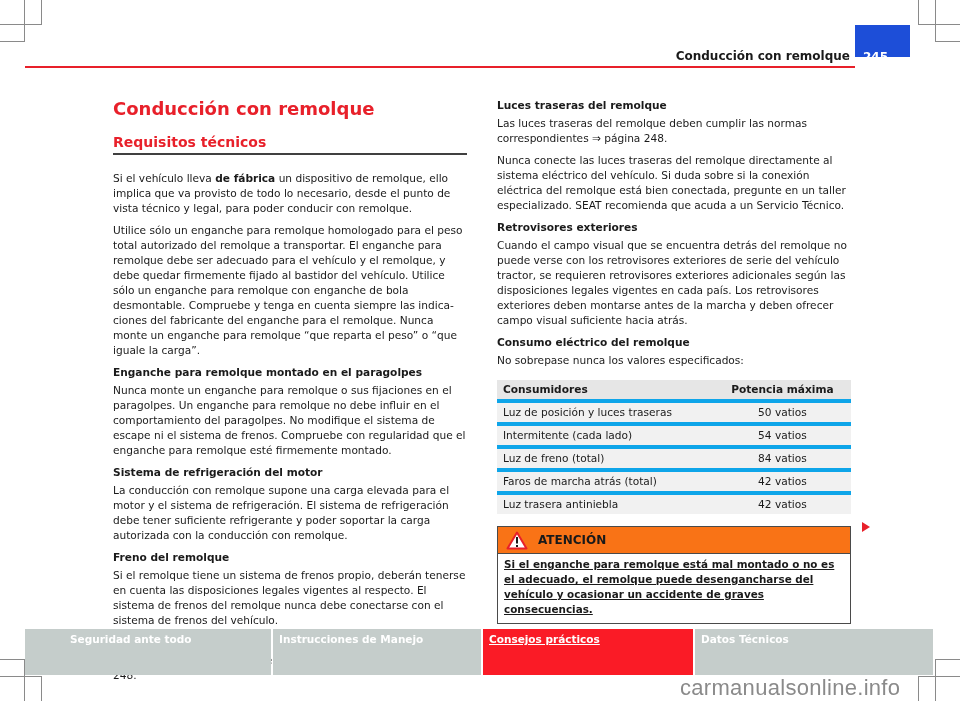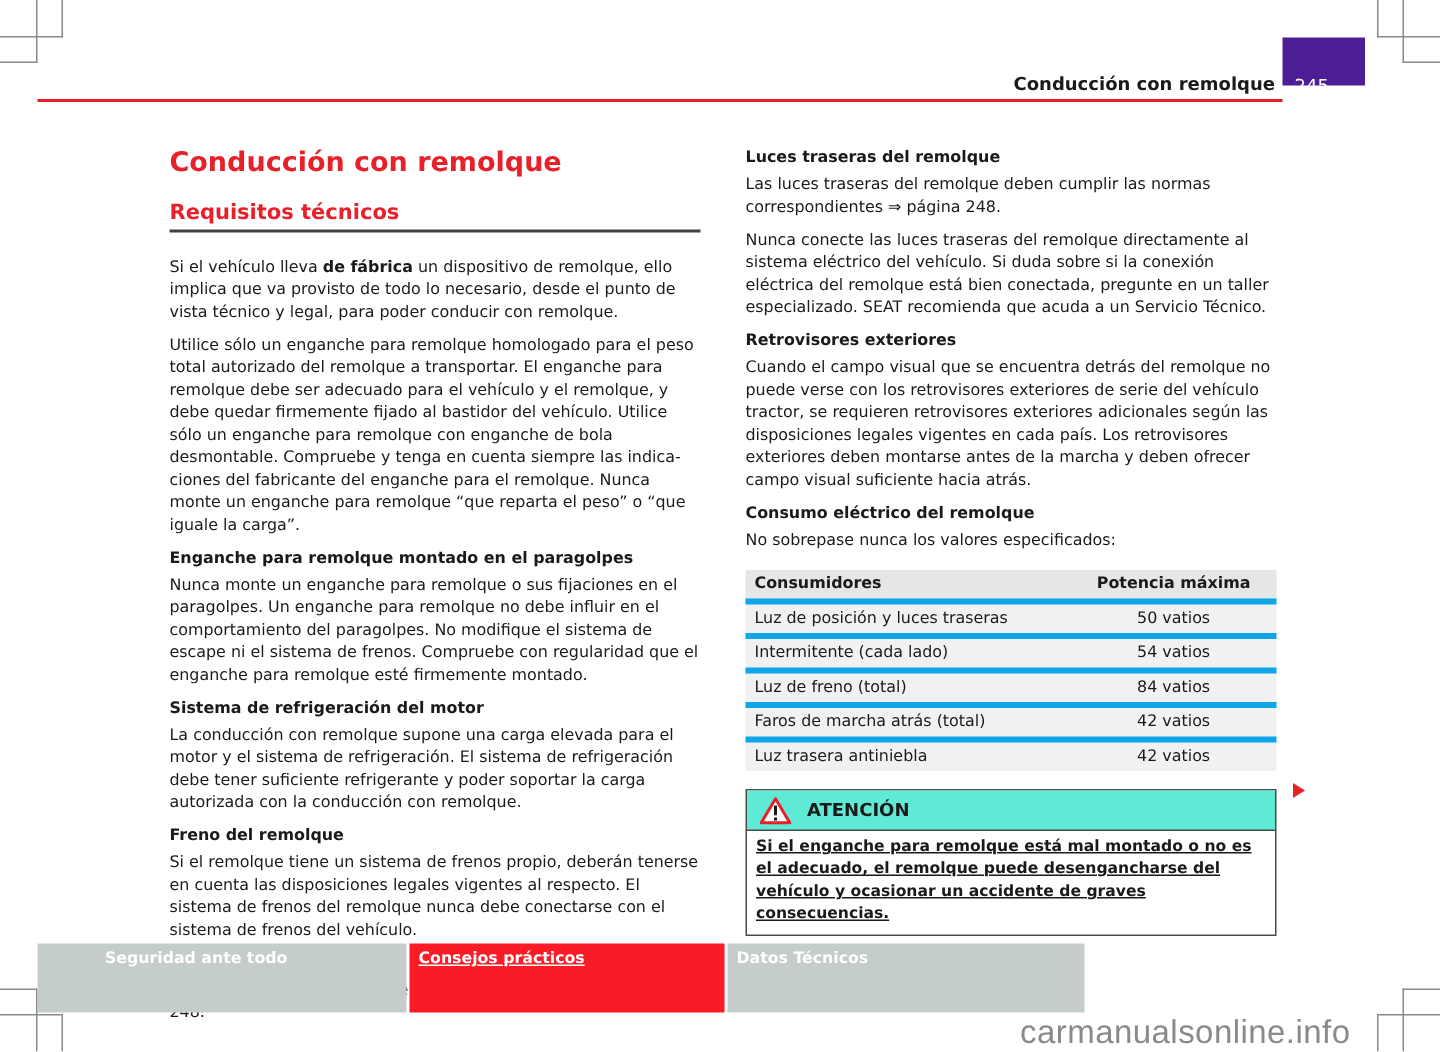--- a/index.html
+++ b/index.html
@@ -4,34 +4,34 @@
 <style>
   html, body { margin: 0; padding: 0; }
   body {
     width: 960px; height: 701px; position: relative; overflow: hidden;
     background: #ffffff; color: #1a1a1a;
     font-family: "DejaVu Sans", sans-serif;
   }
   .crop { position: absolute; background: #8a8a8a; }
   .hdr-line { position: absolute; left: 25px; top: 66px; width: 830px; height: 2px; background: #e8202a; }
   .hdr-title { position: absolute; left: 600px; top: 49px; width: 250px; text-align: right; font-size: 12px; font-weight: bold; color: #1a1a1a; }
-  .page-num { position: absolute; left: 855px; top: 25px; width: 55px; height: 32px; background: #4c1d95; color: #fff; font-size: 12px; font-weight: normal; box-sizing: border-box; padding: 25px 0 0 8px; }
+  .page-num { position: absolute; left: 855px; top: 25px; width: 55px; height: 32px; background: #1d4ed8; color: #fff; font-size: 12px; font-weight: bold; box-sizing: border-box; padding: 25px 0 0 8px; }
   .col { position: absolute; font-size: 10.6px; line-height: 15px; }
   .col-left { left: 113px; top: 98px; width: 354px; }
   .col-right { left: 497px; top: 98px; width: 354px; }
   .main-title { font-size: 18px; font-weight: bold; color: #e8202a; margin: 0; line-height: 22px; }
   .sub-title { font-size: 14px; font-weight: bold; color: #e8202a; margin: 14px 0 0 0; padding-bottom: 2px; border-bottom: 2px solid #404040; line-height: 17px; }
   p { margin: 0 0 7px 0; }
   .h { font-weight: bold; margin: 0 0 3px 0; }
   .tbl { width: 354px; border-collapse: collapse; margin-top: 12px; font-size: 10.6px; }
   .tbl th { background: #e6e6e6; text-align: left; padding: 2px 6px; height: 15px; font-weight: bold; }
   .tbl th.r, .tbl td.r { text-align: center; }
   .tbl td { background: #f1f1f1; padding: 2px 6px; height: 14px; border-top: 4px solid #0ea5e9; }
   .warn { margin-top: 12px; border: 1px solid #4a4a4a; width: 352px; }
-  .warn-head { background: #5eead4; height: 26px; display: flex; align-items: center; padding-left: 8px; font-size: 12px; font-weight: bold; border-bottom: 1px solid #4a4a4a; }
+  .warn-head { background: #f97316; height: 26px; display: flex; align-items: center; padding-left: 8px; font-size: 12px; font-weight: bold; border-bottom: 1px solid #4a4a4a; }
   .warn-head svg { margin-right: 10px; }
   .warn-body { padding: 3px 6px 6px 6px; font-weight: bold; font-size: 10.4px; line-height: 15px; text-decoration: underline; }
   .cont-arrow { position: absolute; left: 862px; top: 522px; width: 0; height: 0; border-top: 5px solid transparent; border-bottom: 5px solid transparent; border-left: 8px solid #e8202a; }
   .footer { position: absolute; top: 629px; left: 25px; height: 29px; display: flex; }
   .tab { height: 46px; color: #fff; font-size: 10.5px; font-weight: bold; box-sizing: border-box; padding-top: 4px; margin-right: 2px; }
   .tab.gray { background: #c5cdcb; }
   .tab.active { background: #fa1b26; text-decoration: underline; }
   .watermark { position: absolute; left: 680px; top: 675px; font-size: 22px; color: #8a8a8a; font-family: Liberation Sans, sans-serif; letter-spacing: 0.3px; }
 </style>
 </head>
@@ -122,17 +122,18 @@
       </svg>
       <span>ATENCIÓN</span>
     </div>
     <div class="warn-body">Si el enganche para remolque está mal montado o no es el adecuado, el remolque puede desengancharse del vehículo y ocasionar un accidente de graves consecuencias.</div>
   </div>
 </div>
 <div class="cont-arrow"></div>
 
 <div class="footer">
   <div class="tab gray" style="width:246px;padding-left:45px;">Seguridad ante todo</div>
+  <div class="tab gray" style="width:208px;padding-left:6px;">Instrucciones de Manejo</div>
   <div class="tab active" style="width:210px;padding-left:6px;">Consejos prácticos</div>
   <div class="tab gray" style="width:238px;padding-left:6px;margin-right:0;">Datos Técnicos</div>
 </div>
 
 <div class="watermark">carmanualsonline.info</div>
 
 </body></html>

